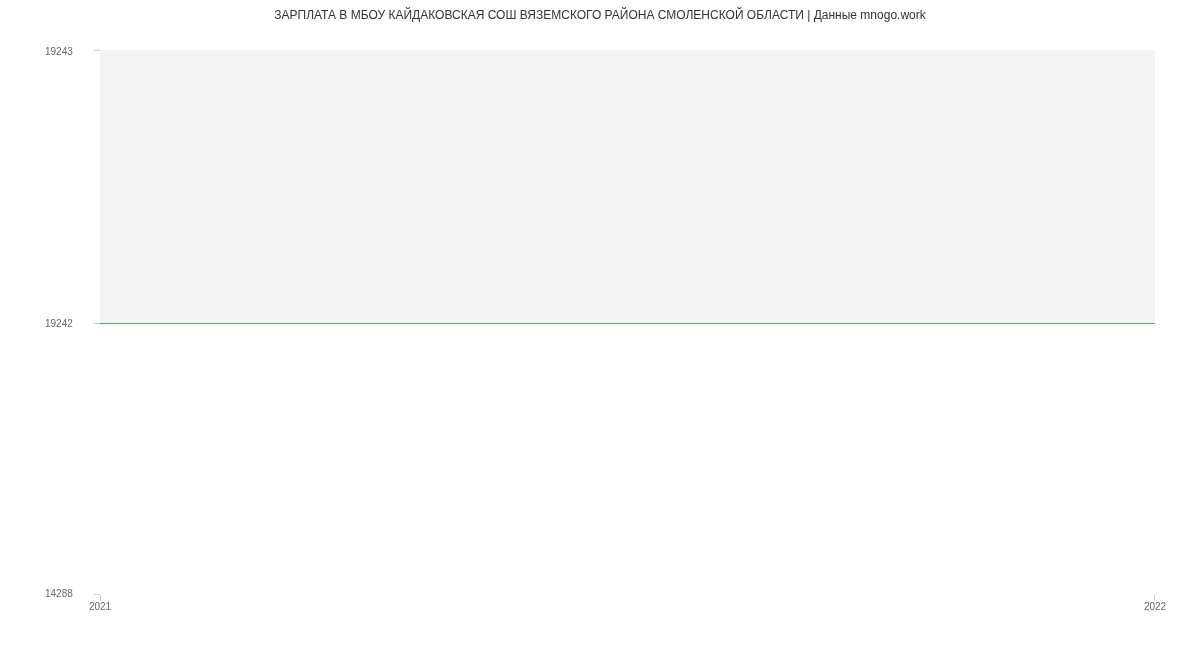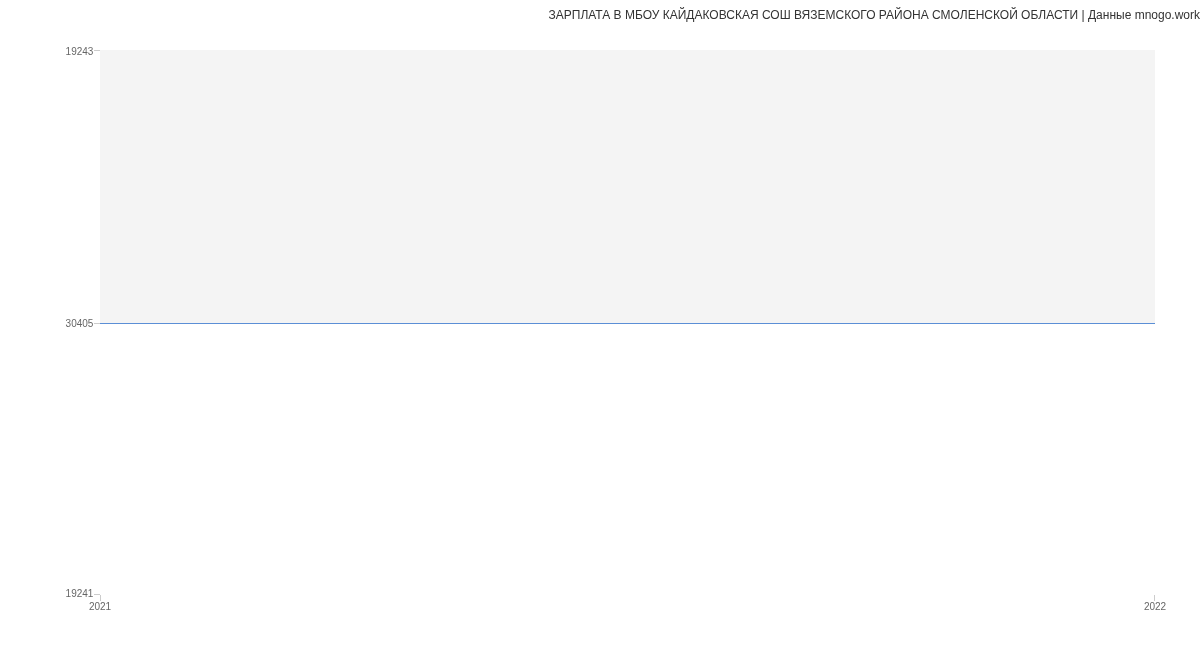--- a/index.html
+++ b/index.html
@@ -4,21 +4,21 @@
   <style>
     * { margin: 0; padding: 0; box-sizing: border-box; }
     body {
       width: 1200px;
       height: 650px;
       background: #ffffff;
       font-family: Verdana, Geneva, sans-serif;
       position: relative;
     }
     .title {
-      text-align: right;
+      text-align: center;
       font-size: 12px;
       color: #333333;
       padding-top: 8px;
       font-weight: normal;
     }
     .chart-wrap {
       position: absolute;
       top: 35px;
       left: 45px;
       right: 45px;
@@ -48,23 +48,23 @@
     }
     .axis-line-bottom {
       position: absolute;
       left: 55px; right: 0; bottom: 25px;
       height: 1px; background: #cccccc;
     }
     .y-tick-label {
       position: absolute;
       font-size: 10px;
       color: #666666;
-      text-align: center;
+      text-align: left;
       width: 45px;
-      left: 12px;
+      left: 0;
     }
     .y-tick-top    { top: 11px; }
     .y-tick-mid    { top: calc(15px + (100% - 40px) * 0.5 - 5px); }
     .y-tick-bot    { bottom: 21px; }
     .y-tick-mark {
       position: absolute;
       left: 49px; width: 6px; height: 1px; background: #cccccc;
     }
     .y-tick-mark.top { top: 15px; }
     .y-tick-mark.mid { top: calc(15px + (100% - 40px) * 0.5); }
@@ -92,22 +92,22 @@
     }
   </style>
 </head>
 <body>
 
 <div class="title">ЗАРПЛАТА В МБОУ КАЙДАКОВСКАЯ СОШ ВЯЗЕМСКОГО РАЙОНА СМОЛЕНСКОЙ ОБЛАСТИ | Данные mnogo.work</div>
 
 <div class="chart-wrap">
 
   <div class="y-tick-label y-tick-top">19243</div>
-  <div class="y-tick-label y-tick-mid">30405</div>
-  <div class="y-tick-label y-tick-bot">19241</div>
+  <div class="y-tick-label y-tick-mid">19242</div>
+  <div class="y-tick-label y-tick-bot">14288</div>
 
   <div class="y-tick-mark top"></div>
   <div class="y-tick-mark mid"></div>
   <div class="y-tick-mark bot"></div>
 
   <div class="axis-line-left"></div>
   <div class="axis-line-bottom"></div>
 
   <div class="x-tick-mark left"></div>
   <div class="x-tick-mark right"></div>

